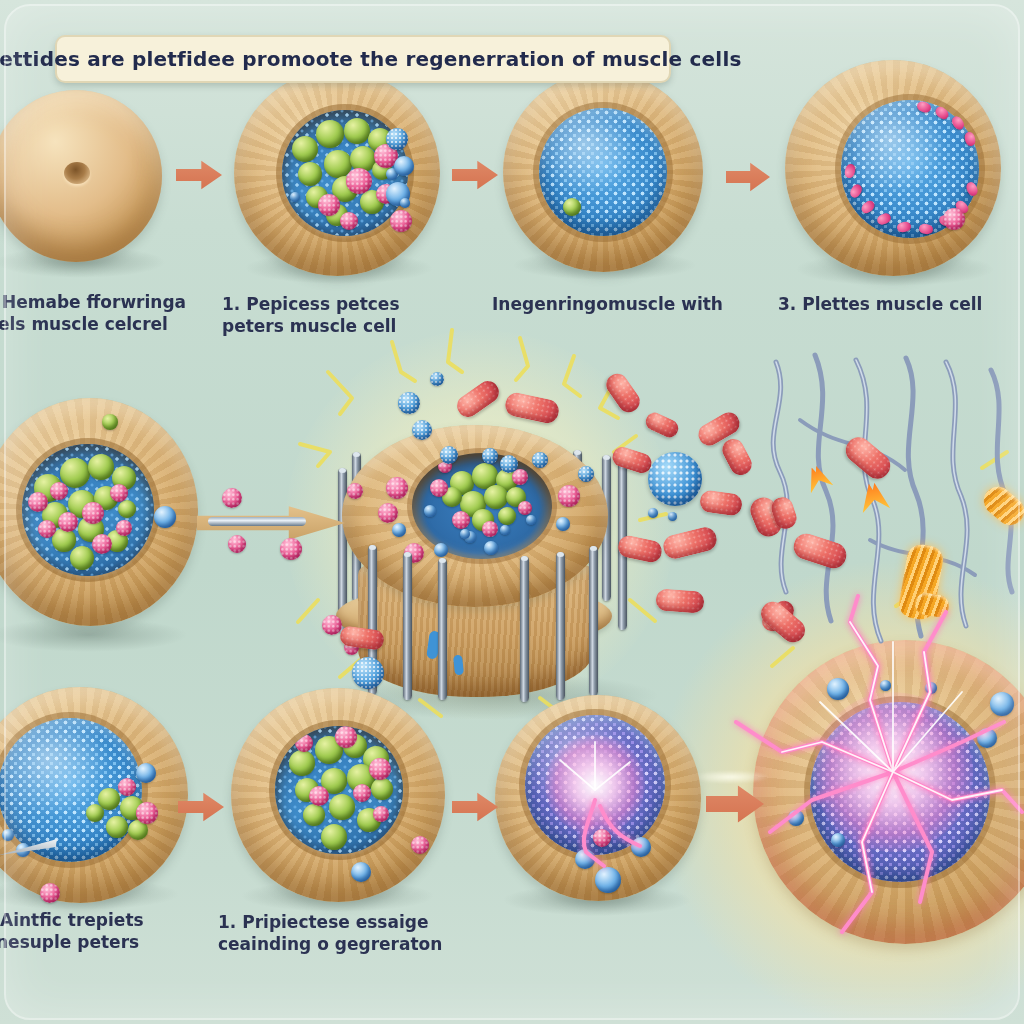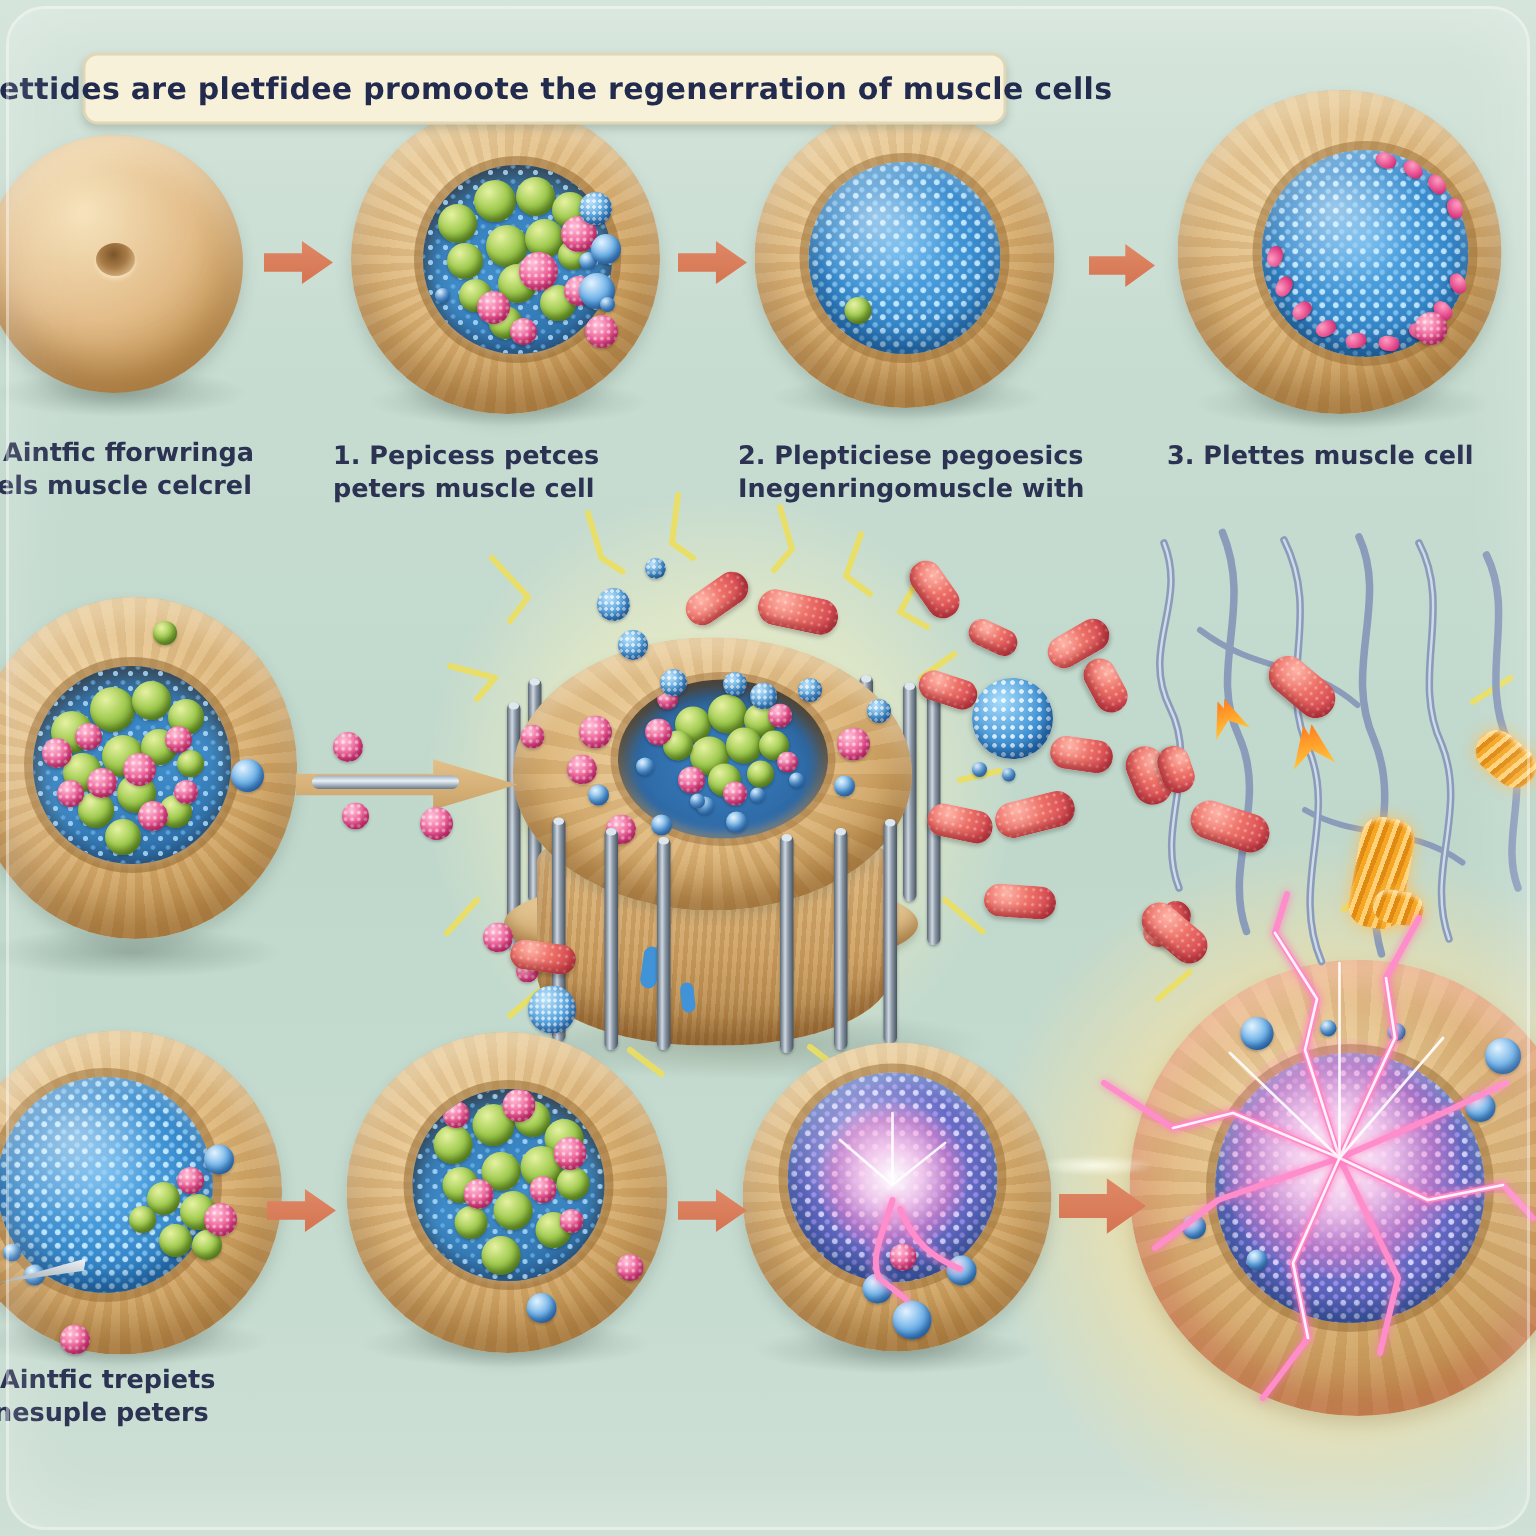--- a/index.html
+++ b/index.html
@@ -198,29 +198,28 @@
         <span class="org pd" style="left: 56px; top: 122px; width: 14px; height: 10px; transform: rotate(-10deg);"></span>
         <span class="org pd" style="left: 78px; top: 124px; width: 14px; height: 10px; transform: rotate(8deg);"></span>
         <span class="org pd" style="left: 98px; top: 116px; width: 14px; height: 10px; transform: rotate(25deg);"></span>
         <span class="org pd" style="left: 114px; top: 102px; width: 14px; height: 10px; transform: rotate(45deg);"></span>
         <span class="org pd" style="left: 124px; top: 84px; width: 14px; height: 10px; transform: rotate(65deg);"></span>
       </div>
   <span class="org p" style="left: 158px; top: 148px; width: 22px; height: 22px;"></span>
     </div>
 
   <div class="cap-label" style="left:2px;top:292px;width:195px">
-    <div>Aintfic fforwringa</div>
+    <div>Hemabe fforwringa</div>
     <div style="margin-left:-4px">els muscle celcrel</div>
   </div>
   <div class="cap-label" style="left:222px;top:294px;width:240px">
     <div>1. Pepicess petces</div>
     <div>peters muscle cell</div>
   </div>
   <div class="cap-label" style="left:492px;top:294px;width:275px">
-    <div>2. Plepticiese pegoesics</div>
     <div>Inegenringomuscle with</div>
   </div>
   <div class="cap-label" style="left:778px;top:294px;width:246px">
     <div>3. Plettes muscle cell</div>
   </div>
 
   <div class="cell" id="cellM" style="left:-18px;top:398px;width:216px;height:228px">
     <div class="hole" id="holeM" style="left:40px;top:46px;width:132px;height:132px">
         <span class="org g" style="left: 12px; top: 30px; width: 28px; height: 28px;"></span>
         <span class="org g" style="left: 38px; top: 14px; width: 30px; height: 30px;"></span>
@@ -493,13 +492,17 @@
       <line x1="595" y1="790" x2="595" y2="742"></line>
       <line x1="595" y1="790" x2="560" y2="760"></line>
       <line x1="595" y1="790" x2="630" y2="762"></line>
     </g>
   </svg>
 
   <div class="cap-label" style="left:0px;top:910px;width:195px">
     <div>Aintfic trepiets</div>
     <div style="margin-left:-4px">nesuple peters</div>
   </div>
+  <div class="cap-label" style="left:218px;top:912px;width:255px">
+    <div>1. Pripiectese essaige</div>
+    <div>ceainding o gegreraton</div>
+  </div>
 </div>
 
 </body></html>

